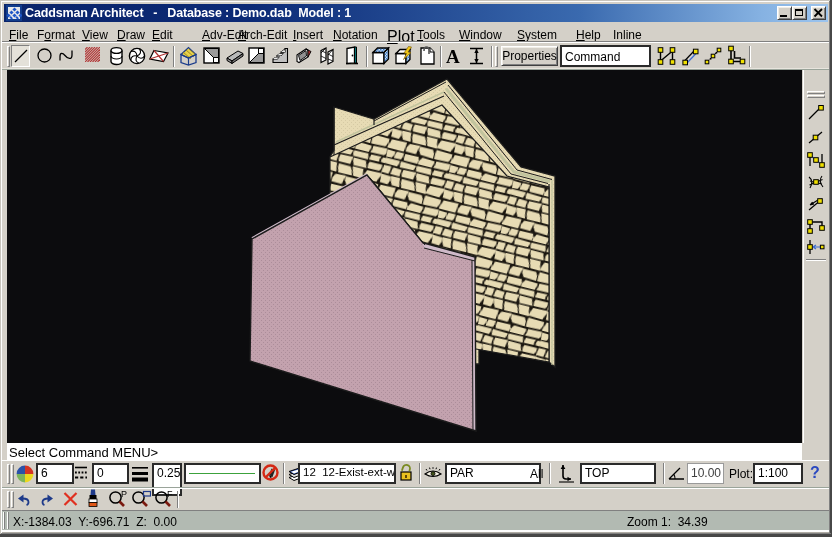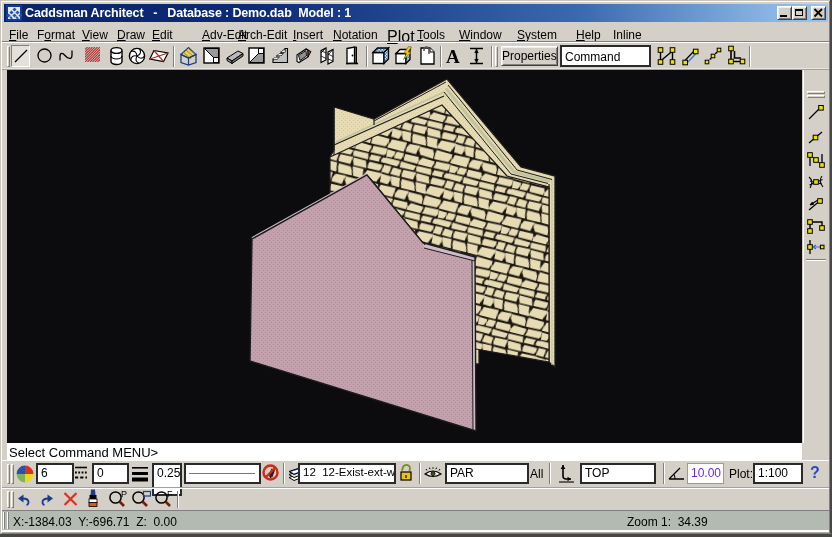--- a/index.html
+++ b/index.html
@@ -190,21 +190,21 @@
 <path d="M5 6 Q5 2 7.5 2 Q10 2 10 5 L10 9" fill="none" stroke="#555" stroke-width="1.6"></path>
   </svg>
 <div class="sepv" style="left:440px;top:46px;height:21px"></div>
 <div class="txt" style="left:446px;top:46px;font-family:'Liberation Serif',serif;font-size:19px;font-weight:bold">A</div>
 <svg class="abs" style="left:468px;top:46px" width="17" height="20" viewBox="0 0 17 20">
     <path d="M2 2.5 L15 2.5 M2 17.5 L15 17.5 M8.5 3 L8.5 17" stroke="#000" stroke-width="1.5"></path>
 <path d="M8.5 3 L6.3 7 L10.7 7 Z M8.5 17 L6.3 13 L10.7 13 Z" fill="#000"></path>
   </svg>
 <div class="sepv" style="left:491px;top:46px;height:21px"></div>
 <div class="handle" style="left:495px;top:46px;height:21px"></div>
-<div class="btnface" style="left:501px;top:46px;width:57px;height:20px;font-size:12px;text-align:left;padding-top:2px;color:#000">Properties</div>
+<div class="btnface" style="left:501px;top:46px;width:57px;height:20px;font-size:12px;text-align:center;padding-top:2px;color:#000">Properties</div>
 <div class="box" style="left:560px;top:45px;width:91px;height:22px;padding-top:3px">Command</div>
 <svg class="abs" style="left:657px;top:46px" width="19" height="20" viewBox="0 0 19 20">
     <path d="M3.5 16 L3.5 4 M15.5 16 L15.5 4 M3.5 15 L15.5 5" stroke="#000" stroke-width="1.4"></path>
     <rect x="1.2" y="1.7" width="4.6" height="4.6" fill="#f0e000" stroke="#000" stroke-width="1"></rect>
     <rect x="1.2" y="13.7" width="4.6" height="4.6" fill="#f0e000" stroke="#000" stroke-width="1"></rect>
     <rect x="13.2" y="1.7" width="4.6" height="4.6" fill="#f0e000" stroke="#000" stroke-width="1"></rect>
     <rect x="13.2" y="13.7" width="4.6" height="4.6" fill="#f0e000" stroke="#000" stroke-width="1"></rect>
   </svg>
 <svg class="abs" style="left:680px;top:46px" width="20" height="20" viewBox="0 0 20 20">
     <path d="M4 15.5 L14.5 4.5" stroke="#000" stroke-width="1.2"></path>
@@ -388,36 +388,36 @@
     <path d="M4 9 L4 5.5 A3.6 3.6 0 0 1 11.2 5.5 L11.2 7" fill="none" stroke="#7a8a20" stroke-width="1.8" transform="rotate(18 8 8)"></path>
     <rect x="3" y="9" width="10" height="8" fill="#e8c020" stroke="#000" stroke-width="1.2"></rect>
     <rect x="7" y="12" width="2" height="3" fill="#604808"></rect>
   </svg>
 <div class="sepv" style="left:419px;top:463px;height:21px"></div>
 <svg class="abs" style="left:424px;top:466px" width="18" height="14" viewBox="0 0 18 14">
     <path d="M1 8 Q9 2 17 8 Q9 13 1 8 Z" fill="#f6f2e4" stroke="#000" stroke-width="1.2"></path>
     <circle cx="9" cy="7.6" r="2" fill="#44541c" stroke="#000" stroke-width="0.8"></circle>
     <path d="M3 4.5 L2 3 M6 3.2 L5.5 1.6 M9 2.8 L9 1.2 M12 3.2 L12.5 1.6 M15 4.5 L16 3" stroke="#000" stroke-width="1"></path>
   </svg>
-<div class="box" style="left:445px;top:463px;width:84px;height:21px">PAR</div>
+<div class="box" style="left:445px;top:463px;width:96px;height:21px">PAR</div>
 <div class="txt" style="left:530px;top:467px;font-size:12px">All</div>
 <div class="sepv" style="left:549px;top:463px;height:21px"></div>
 <svg class="abs" style="left:557px;top:462px" width="20" height="22" viewBox="0 0 20 22">
     <path d="M6 3 L6 14 Q6 17 9 17 L14 17" fill="none" stroke="#000" stroke-width="1.6"></path>
     <path d="M6 3 L3.6 7 L8.4 7 Z" fill="#000"></path>
     <path d="M14 17 L10.5 14.8 L10.5 19.2 Z" fill="#000"></path>
     <path d="M2 20 L17 20" stroke="#000" stroke-width="1.1"></path>
   </svg>
 <div class="box" style="left:580px;top:463px;width:76px;height:21px">TOP</div>
 <div class="sepv" style="left:663px;top:463px;height:21px"></div>
 <svg class="abs" style="left:667px;top:465px" width="19" height="17" viewBox="0 0 19 17">
     <path d="M2 14 L17 14 M2 14 L13 3" stroke="#000" stroke-width="1.3"></path>
     <path d="M8 14 A7 7 0 0 0 6.8 9.4" fill="none" stroke="#000" stroke-width="1.1"></path>
   </svg>
-<div class="abs" style="left:687px;top:463px;width:37px;height:21px;background:#fff;border:1px solid #9a9a9a;font-size:12px;color:#6d28d9;padding:2px 0 0 3px">10.00</div>
+<div class="abs" style="left:687px;top:463px;width:37px;height:21px;background:#fff;border:1px solid #9a9a9a;font-size:12px;color:#404040;padding:2px 0 0 3px">10.00</div>
 <div class="txt" style="left:729px;top:467px;font-size:12px">Plot:</div>
 <div class="box" style="left:753px;top:463px;width:50px;height:21px">1:100</div>
 <div class="txt" style="left:810px;top:464px;font-size:16px;font-weight:bold;color:#2a48c0">?</div>
 <div class="abs" style="left:2px;top:487px;width:827px;height:1px;background:#9aa49a"></div>
 <div class="abs" style="left:2px;top:488px;width:827px;height:1px;background:#fff"></div>
 <div class="handle" style="left:7px;top:491px;height:17px"></div>
 <div class="handle" style="left:11px;top:491px;height:17px"></div>
 <svg class="abs" style="left:16px;top:492px" width="16" height="14" viewBox="0 0 16 14">
     <path d="M2 6.5 L7.5 2.5 L7.5 10.5 Z" fill="#1e3a8a"></path>
     <path d="M6.5 6.5 Q12.5 6.5 12.5 10 Q12.5 12.5 10.5 13" fill="none" stroke="#1e3a8a" stroke-width="1.8"></path>

